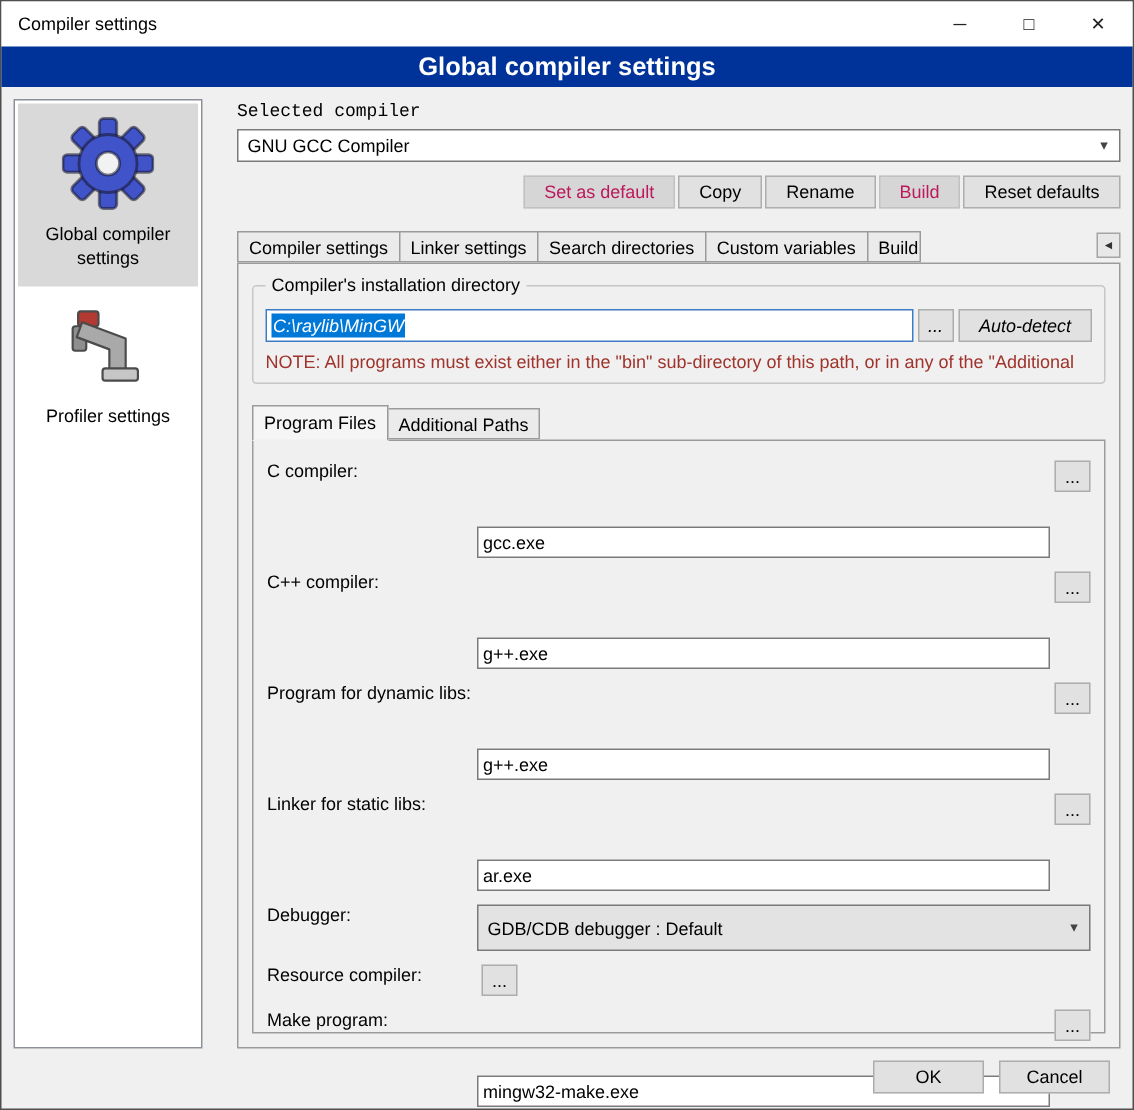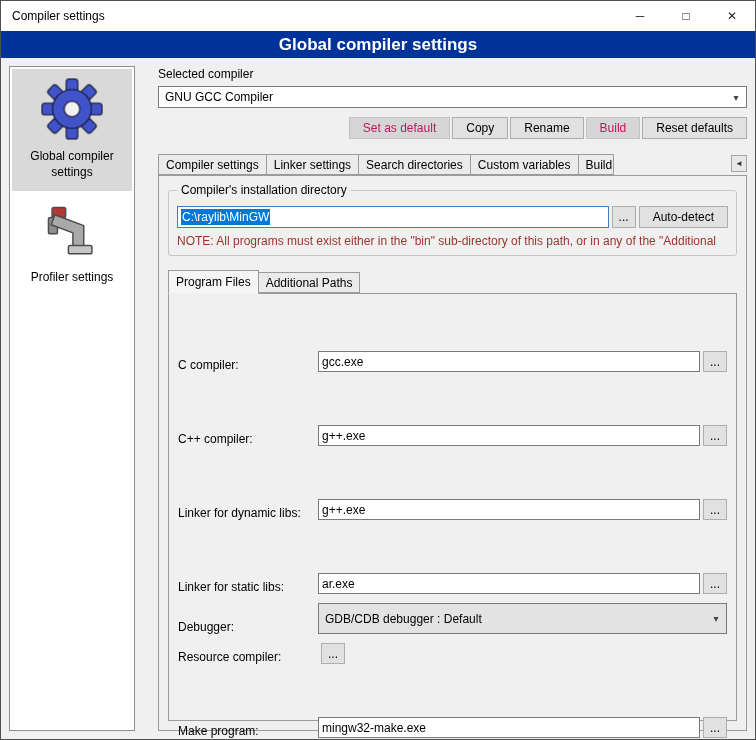--- a/index.html
+++ b/index.html
@@ -20,21 +20,21 @@
 
   
   .sidebar{width:126px;flex:0 0 126px;background:#fff;border:1px solid #8b8f98;padding:2px;display:flex;flex-direction:column;overflow:hidden;}
   .side-item{display:flex;flex-direction:column;align-items:center;gap:9px;padding:9px 2px 11px;margin-bottom:3px;text-align:center;cursor:default;}
   .side-item.selected{background:#d9d9d9;}
   .side-label{line-height:1.3;}
   .icon-blue{color:var(--gear-blue,#4053c8);}
 
   
   .main{flex:1;display:flex;flex-direction:column;min-width:0;padding-left:12px;}
-  .field-label{margin:1px 0 5px 0;}
+  .field-label{margin:1px 0 5px 0;font-family:Liberation Mono, monospace;}
 
   .combo{height:22px;border:1px solid #7a7a7a;background:#fff;display:flex;align-items:center;padding:0 2px 0 6px;cursor:default;}
   .combo-text{flex:1;overflow:hidden;white-space:nowrap;}
   .combo-arrow{width:16px;text-align:center;color:#444;font-size:10px;}
   .combo.gray{background:#e3e3e3;}
 
   .btn{height:22px;background:#e1e1e1;border:1px solid #adadad;font:inherit;padding:0 13px;cursor:default;color:#000;}
   .btn:disabled{background:#d6d6d6;border-color:#c1c1c1;color:#be185d;}
   .btn.browse{width:24px;padding:0;flex:0 0 24px;}
   .btn.wide{min-width:74px;}
@@ -51,31 +51,31 @@
   .tab.active{height:24px;line-height:23px;background:#f5f5f5;border-bottom:1px solid #f0f0f0;margin-bottom:-1px;position:relative;z-index:2;}
   .tab.clip{width:36px;overflow:hidden;padding-right:0;}
   .tab-scroll{margin-left:auto;display:flex;gap:1px;align-self:flex-end;margin-bottom:3px;flex:0 0 auto;}
   .scroll-btn{width:16px;height:17px;border:1px solid #a5a5a5;background:#e8e8e8;font-size:8px;display:flex;align-items:center;justify-content:center;color:#333;cursor:default;}
 
   .tab-pane{flex:1;border:1px solid #9b9b9b;background:#f0f0f0;padding:10px 9px 9px;display:flex;flex-direction:column;min-height:0;}
 
   
   .groupbox{position:relative;border:1px solid #c6c6c6;border-radius:3px;padding:15px 8px 7px;margin-top:4px;}
   .group-legend{position:absolute;top:-8px;left:8px;background:#f0f0f0;padding:0 4px;}
-  .dir-row{display:flex;gap:3px;}
+  .dir-row{display:flex;gap:3px;font-style:italic;}
   .textbox{height:22px;border:1px solid #7a7a7a;background:#fff;display:flex;align-items:center;padding:0 3px;overflow:hidden;white-space:nowrap;cursor:text;}
   .textbox.focused{border-color:#3d7bc6;}
   .dir-row .textbox{flex:1;}
   .sel-text{background:var(--selection-bg,#0078d7);color:#fff;padding:1px 1px;}
   .note{margin-top:6px;color:var(--note-text,#a0342c);white-space:nowrap;overflow:hidden;}
 
   .tabbar.inner{margin-top:14px;}
   .inner-pane{flex:1;border:1px solid #9b9b9b;background:#f0f0f0;margin-top:0;padding:13px 9px;min-height:0;}
 
-  .form-row{display:flex;align-items:flex-end;margin-bottom:9px;}
+  .form-row{display:flex;align-items:flex-start;margin-bottom:9px;}
   .form-label{width:140px;flex:0 0 140px;}
   .form-row .textbox{flex:1;height:21px;margin-top:44px;}
   .form-row .combo{flex:1;height:31px;}
   .form-row .btn.browse{margin-left:3px;height:21px;}
 
   
   .footer{flex:0 0 auto;display:flex;justify-content:flex-end;gap:10px;padding:0 15px 10px;}
 </style>
 </head>
 <body>
@@ -205,21 +205,21 @@
 
           <div class="form-row">
             <span class="form-label">C++ compiler:</span>
             <div class="textbox">
               <span>g++.exe</span>
             </div>
             <button class="btn browse">...</button>
           </div>
 
           <div class="form-row">
-            <span class="form-label">Linker for dynamic libs:</span>
+            <span class="form-label">Program for dynamic libs:</span>
             <div class="textbox">
               <span>g++.exe</span>
             </div>
             <button class="btn browse">...</button>
           </div>
 
           <div class="form-row">
             <span class="form-label">Linker for static libs:</span>
             <div class="textbox">
               <span>ar.exe</span>
@@ -246,14 +246,18 @@
               <span>mingw32-make.exe</span>
             </div>
             <button class="btn browse">...</button>
           </div>
 
         </div>
       </div>
     </div>
   </div>
 
+  <div class="footer">
+    <button class="btn wide">OK</button>
+    <button class="btn wide">Cancel</button>
+  </div>
 
 </div>
 
 </body></html>

